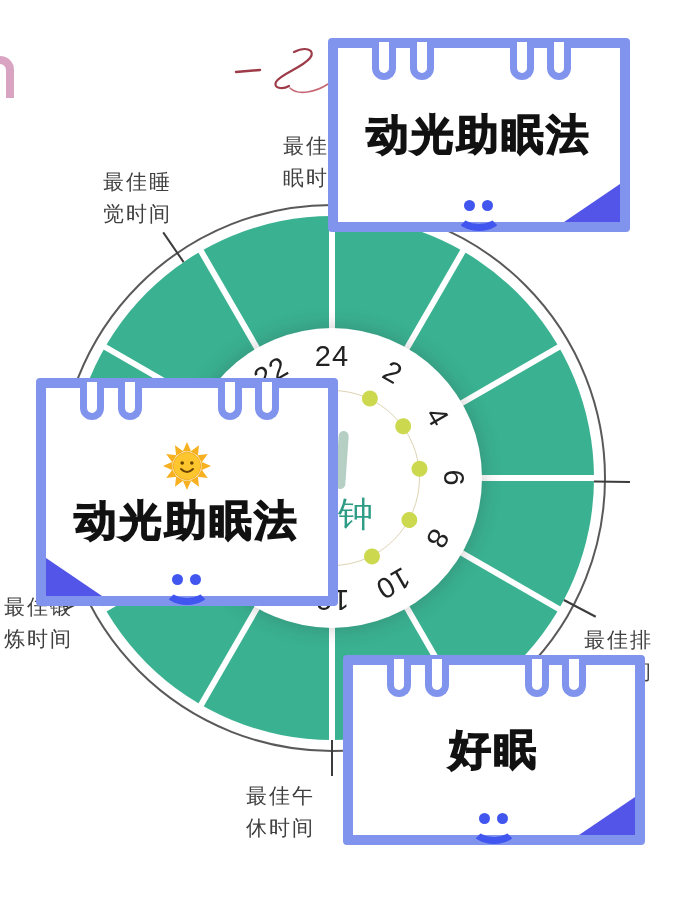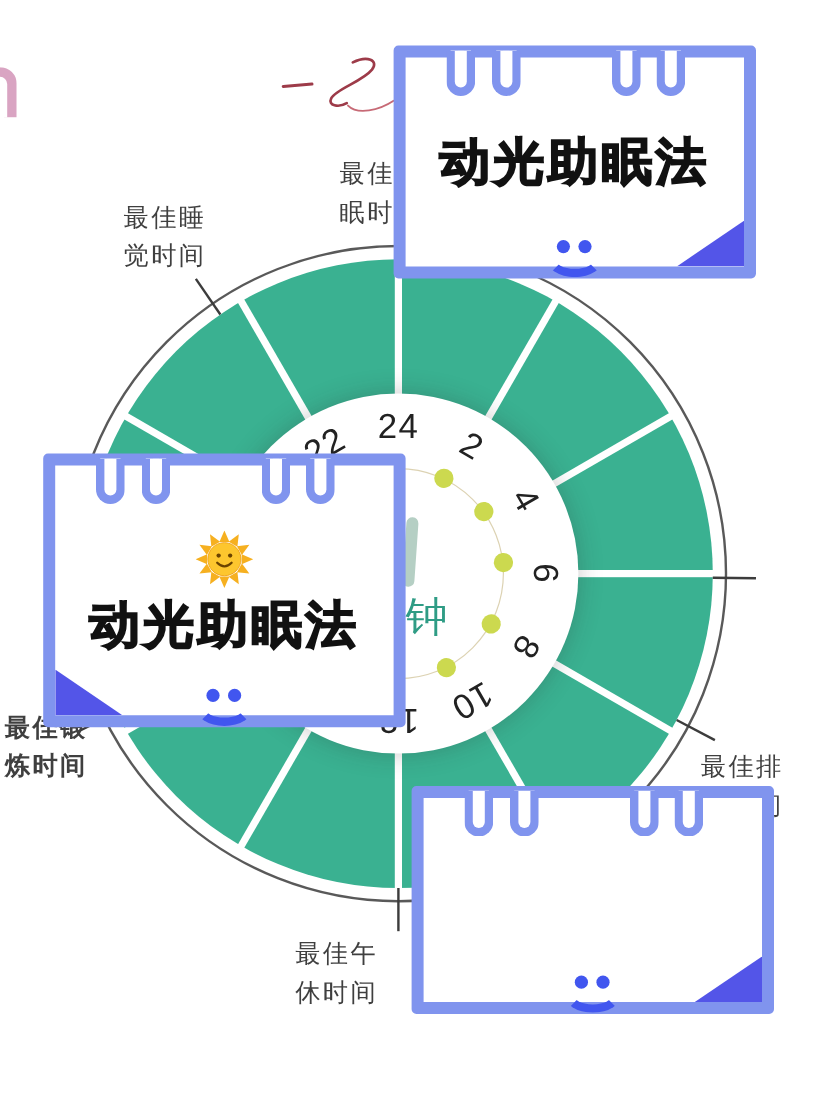--- a/index.html
+++ b/index.html
@@ -42,21 +42,21 @@
     color:var(--center-teal);letter-spacing:1px;}
 
   
   .wheel-label{position:absolute;z-index:2;font-size:21px;line-height:1.52;
     color:var(--label-ink);letter-spacing:2px;white-space:pre-line;}
   .label-sleep{left:103px;top:166px;}
   .label-deepsleep{left:283px;top:130px;z-index:1;}
   .label-wake{left:600px;top:436px;}
   .label-bowel{left:584px;top:624px;}
   .label-nap{left:246px;top:780px;}
-  .label-exercise{left:4px;top:591px;font-weight:bold;}
+  .label-exercise{left:4px;top:591px;}
 
   
   .pink-edge{position:absolute;left:-14px;top:56px;width:28px;height:42px;
     border:8px solid #d9a4c2;border-bottom:none;border-radius:15px 15px 0 0;z-index:1;}
   .signature{position:absolute;left:232px;top:44px;z-index:1;}
 
   
   .card{position:absolute;background:#ffffff;border:10px solid var(--card-border);
     border-radius:4px;z-index:10;display:flex;flex-direction:column;
     align-items:center;justify-content:center;}
@@ -209,20 +209,21 @@
         <span class="eye r"></span>
         <div class="mouth"></div>
     </div>
   </div>
 
   <div class="card card3">
     <div class="notch n1"></div>
     <div class="notch n2"></div>
     <div class="notch n3"></div>
     <div class="notch n4"></div>
+    <div class="card-line">好眠</div>
     <div class="fold fold-right"></div>
     <div class="smiley">
       <span class="eye l"></span>
         <span class="eye r"></span>
         <div class="mouth"></div>
     </div>
   </div>
 
 </div>
 

